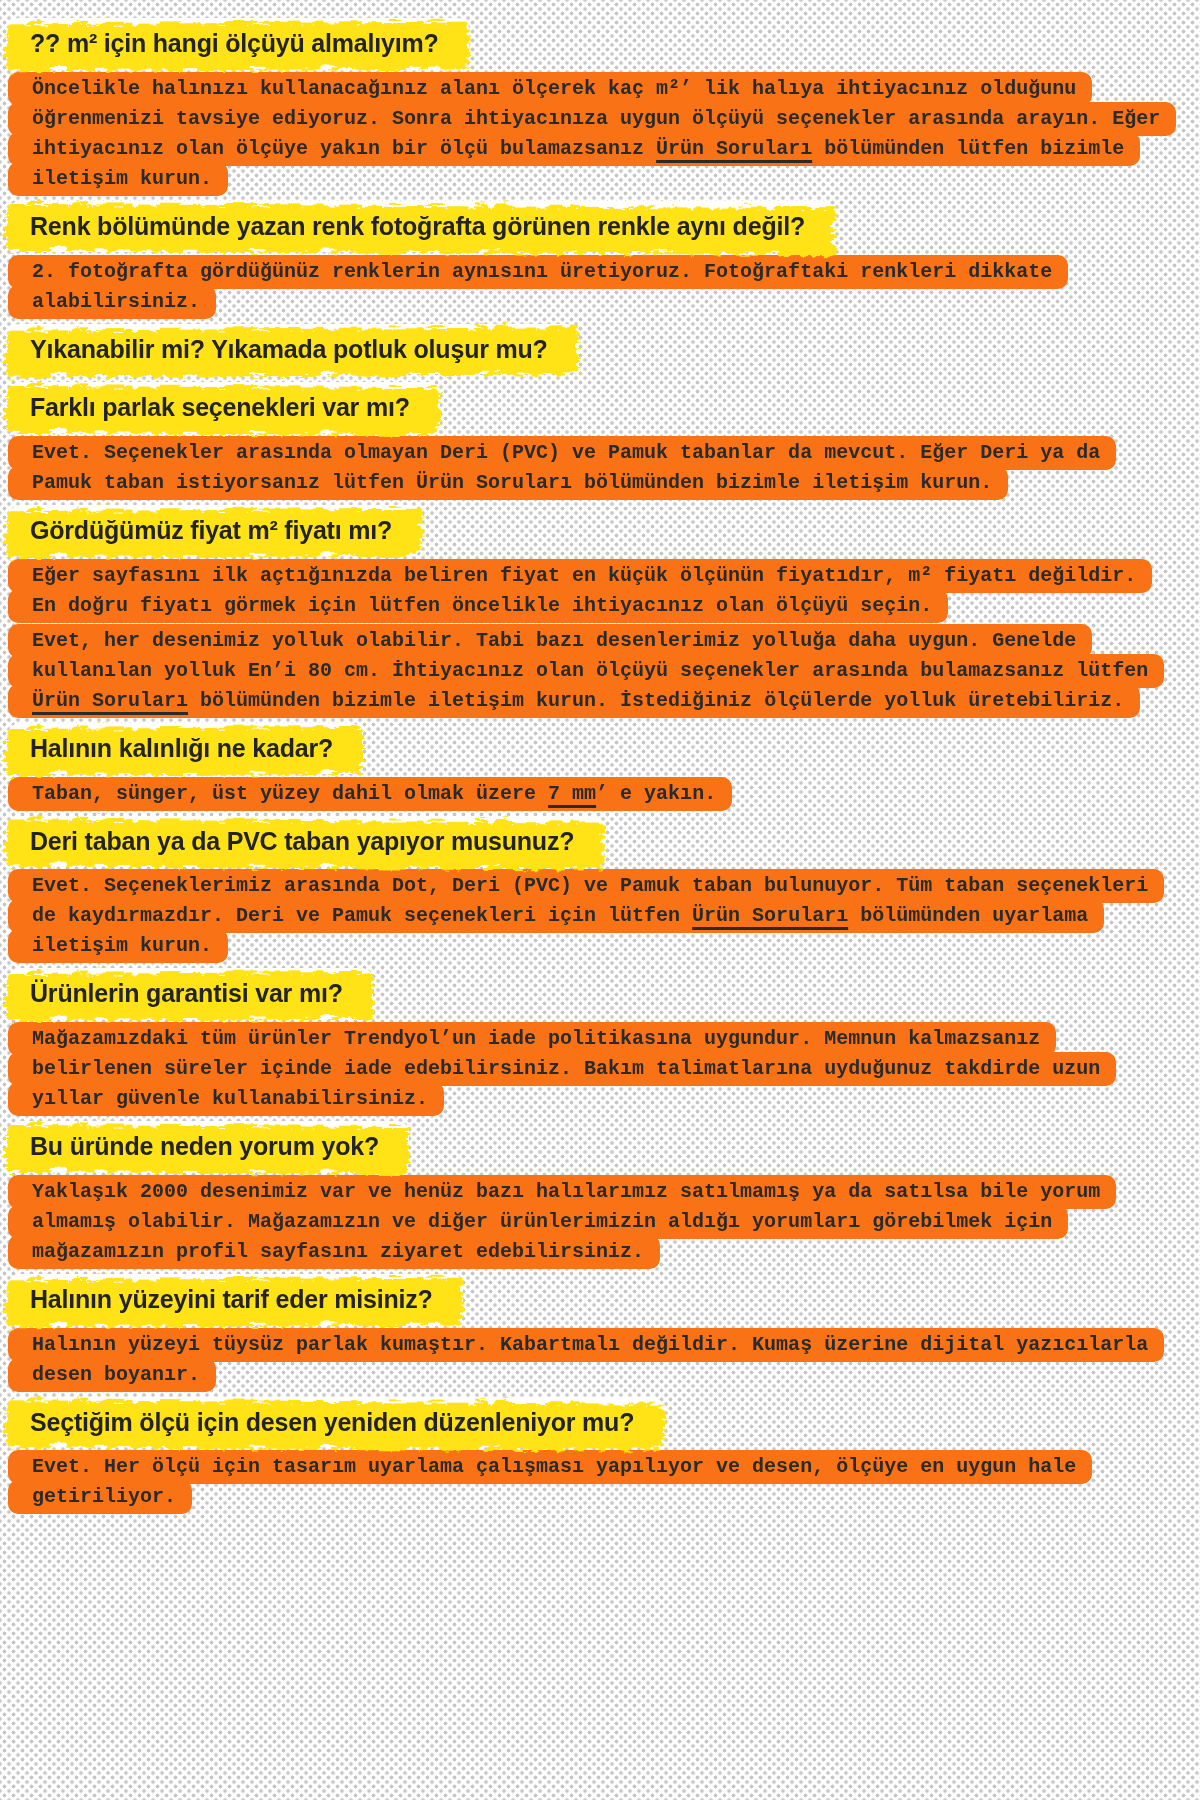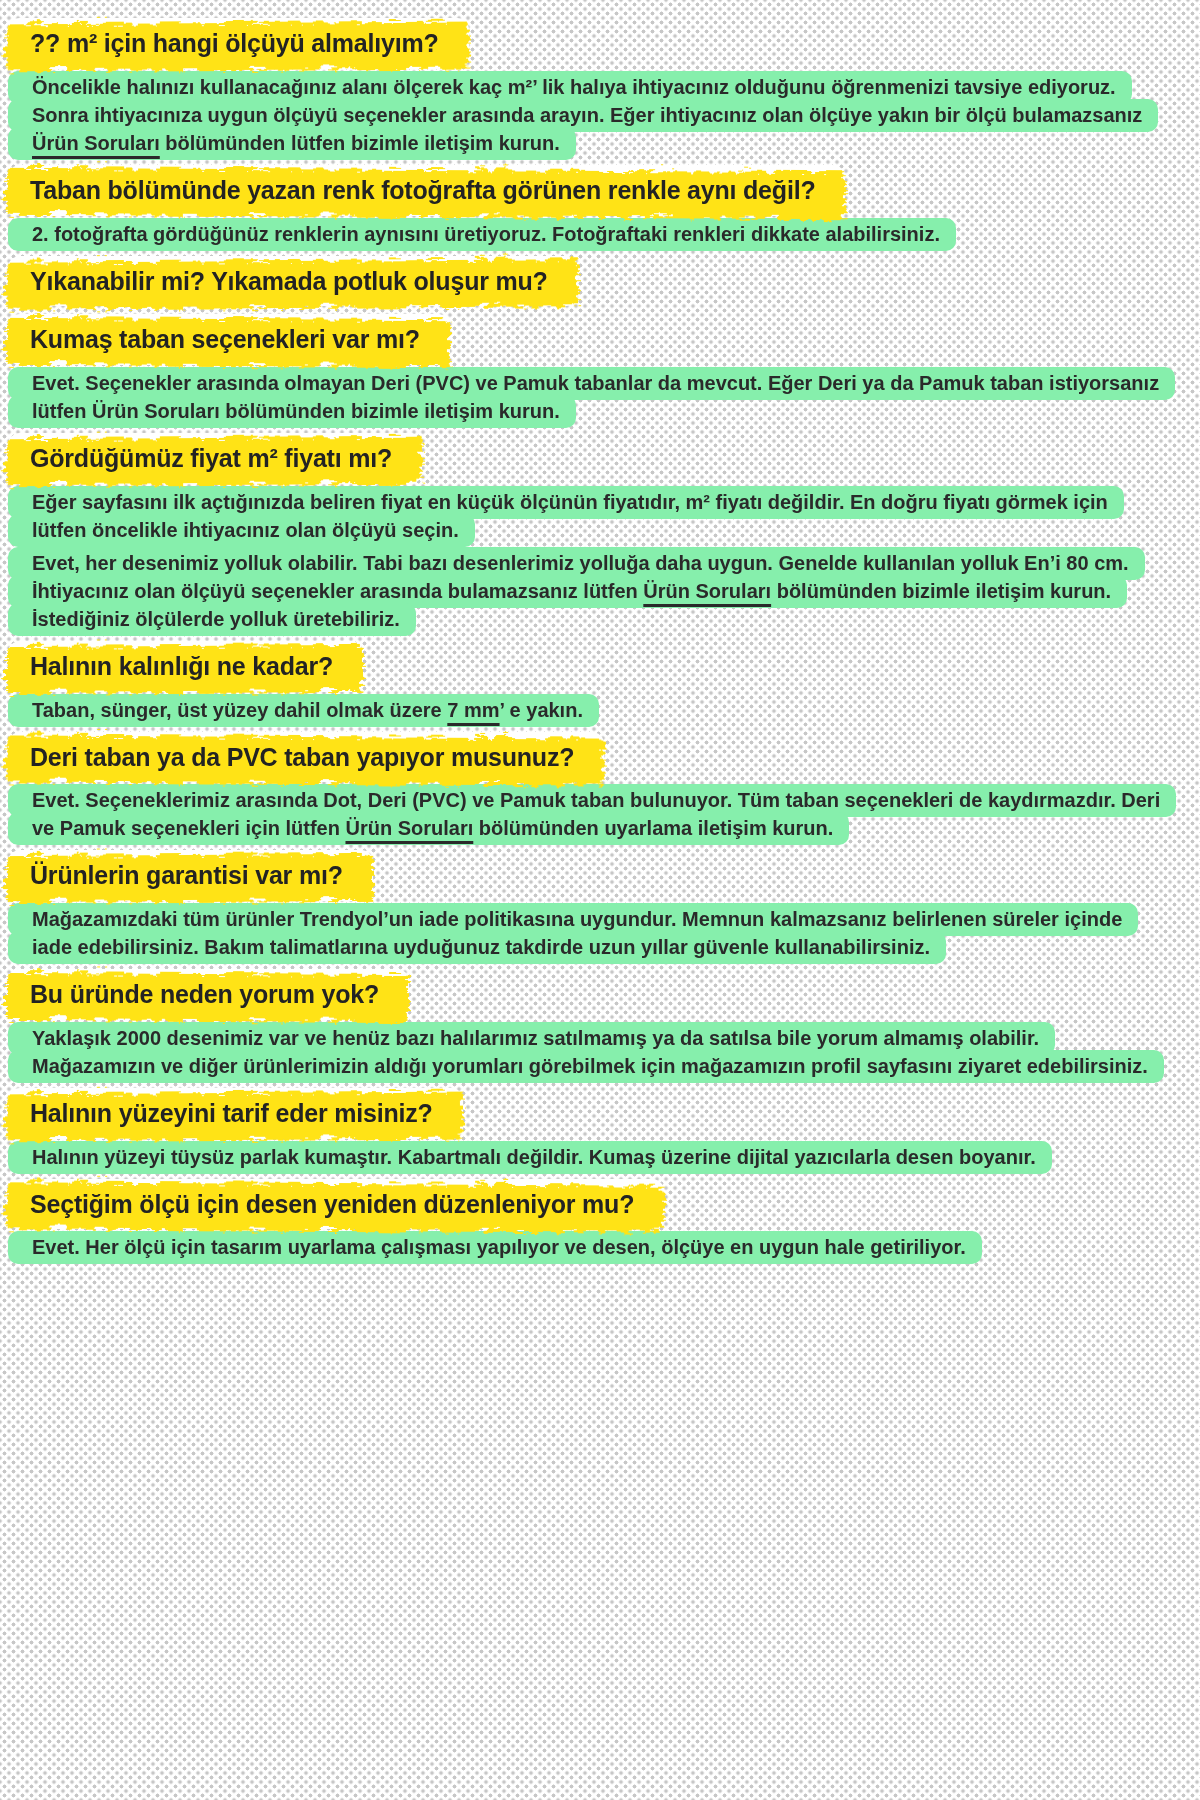--- a/index.html
+++ b/index.html
@@ -59,25 +59,26 @@
 
   .a{
     margin:0 0 5px;
     font-size:20px;
     font-weight:700;
     line-height:28px;
     color:#2a2a2a;
     max-width:1158px;
   }
   .linebg{
-    background:#86efac;
+    background:#f97316;
     padding:5px 16px 6px 24px;
     border-radius:10px;
     -webkit-box-decoration-break:clone;
     box-decoration-break:clone;
+    font-family:Liberation Mono, monospace;
   }
   .u{
     text-decoration:underline;
     text-decoration-thickness:2.5px;
     text-underline-offset:6px;
   }
 </style>
 </head>
 <body>
 
@@ -89,30 +90,30 @@
 </svg>
 
 <main>
 
   <section class="faq-item">
     <h2 class="q"><span class="qwrap"><span class="hl"><span>?? m² için hangi ölçüyü almalıyım?</span></span></span></h2>
     <p class="a"><span class="linebg"><span>Öncelikle halınızı kullanacağınız alanı ölçerek kaç m²’ lik halıya ihtiyacınız olduğunu öğrenmenizi tavsiye ediyoruz. Sonra ihtiyacınıza uygun ölçüyü seçenekler arasında arayın. Eğer ihtiyacınız olan ölçüye yakın bir ölçü bulamazsanız </span><span class="u">Ürün Soruları</span><span> bölümünden lütfen bizimle iletişim kurun.</span></span></p>
   </section>
 
   <section class="faq-item">
-    <h2 class="q"><span class="qwrap"><span class="hl"><span>Taban bölümünde yazan renk fotoğrafta görünen renkle aynı değil?</span></span></span></h2>
+    <h2 class="q"><span class="qwrap"><span class="hl"><span>Renk bölümünde yazan renk fotoğrafta görünen renkle aynı değil?</span></span></span></h2>
     <p class="a"><span class="linebg"><span>2. fotoğrafta gördüğünüz renklerin aynısını üretiyoruz. Fotoğraftaki renkleri dikkate alabilirsiniz.</span></span></p>
   </section>
 
   <section class="faq-item">
     <h2 class="q"><span class="qwrap"><span class="hl"><span>Yıkanabilir mi? Yıkamada potluk oluşur mu?</span></span></span></h2>
   </section>
 
   <section class="faq-item">
-    <h2 class="q"><span class="qwrap"><span class="hl"><span>Kumaş taban seçenekleri var mı?</span></span></span></h2>
+    <h2 class="q"><span class="qwrap"><span class="hl"><span>Farklı parlak seçenekleri var mı?</span></span></span></h2>
     <p class="a"><span class="linebg"><span>Evet. Seçenekler arasında olmayan Deri (PVC) ve Pamuk tabanlar da mevcut. Eğer Deri ya da Pamuk taban istiyorsanız lütfen Ürün Soruları bölümünden bizimle iletişim kurun.</span></span></p>
   </section>
 
   <section class="faq-item">
     <h2 class="q"><span class="qwrap"><span class="hl"><span>Gördüğümüz fiyat m² fiyatı mı?</span></span></span></h2>
     <p class="a"><span class="linebg"><span>Eğer sayfasını ilk açtığınızda beliren fiyat en küçük ölçünün fiyatıdır, m² fiyatı değildir. En doğru fiyatı görmek için lütfen öncelikle ihtiyacınız olan ölçüyü seçin.</span></span></p>
   </section>
 
   <section class="faq-item">
     <p class="a"><span class="linebg"><span>Evet, her desenimiz yolluk olabilir. Tabi bazı desenlerimiz yolluğa daha uygun. Genelde kullanılan yolluk En’i 80 cm. İhtiyacınız olan ölçüyü seçenekler arasında bulamazsanız lütfen </span><span class="u">Ürün Soruları</span><span> bölümünden bizimle iletişim kurun. İstediğiniz ölçülerde yolluk üretebiliriz.</span></span></p>

